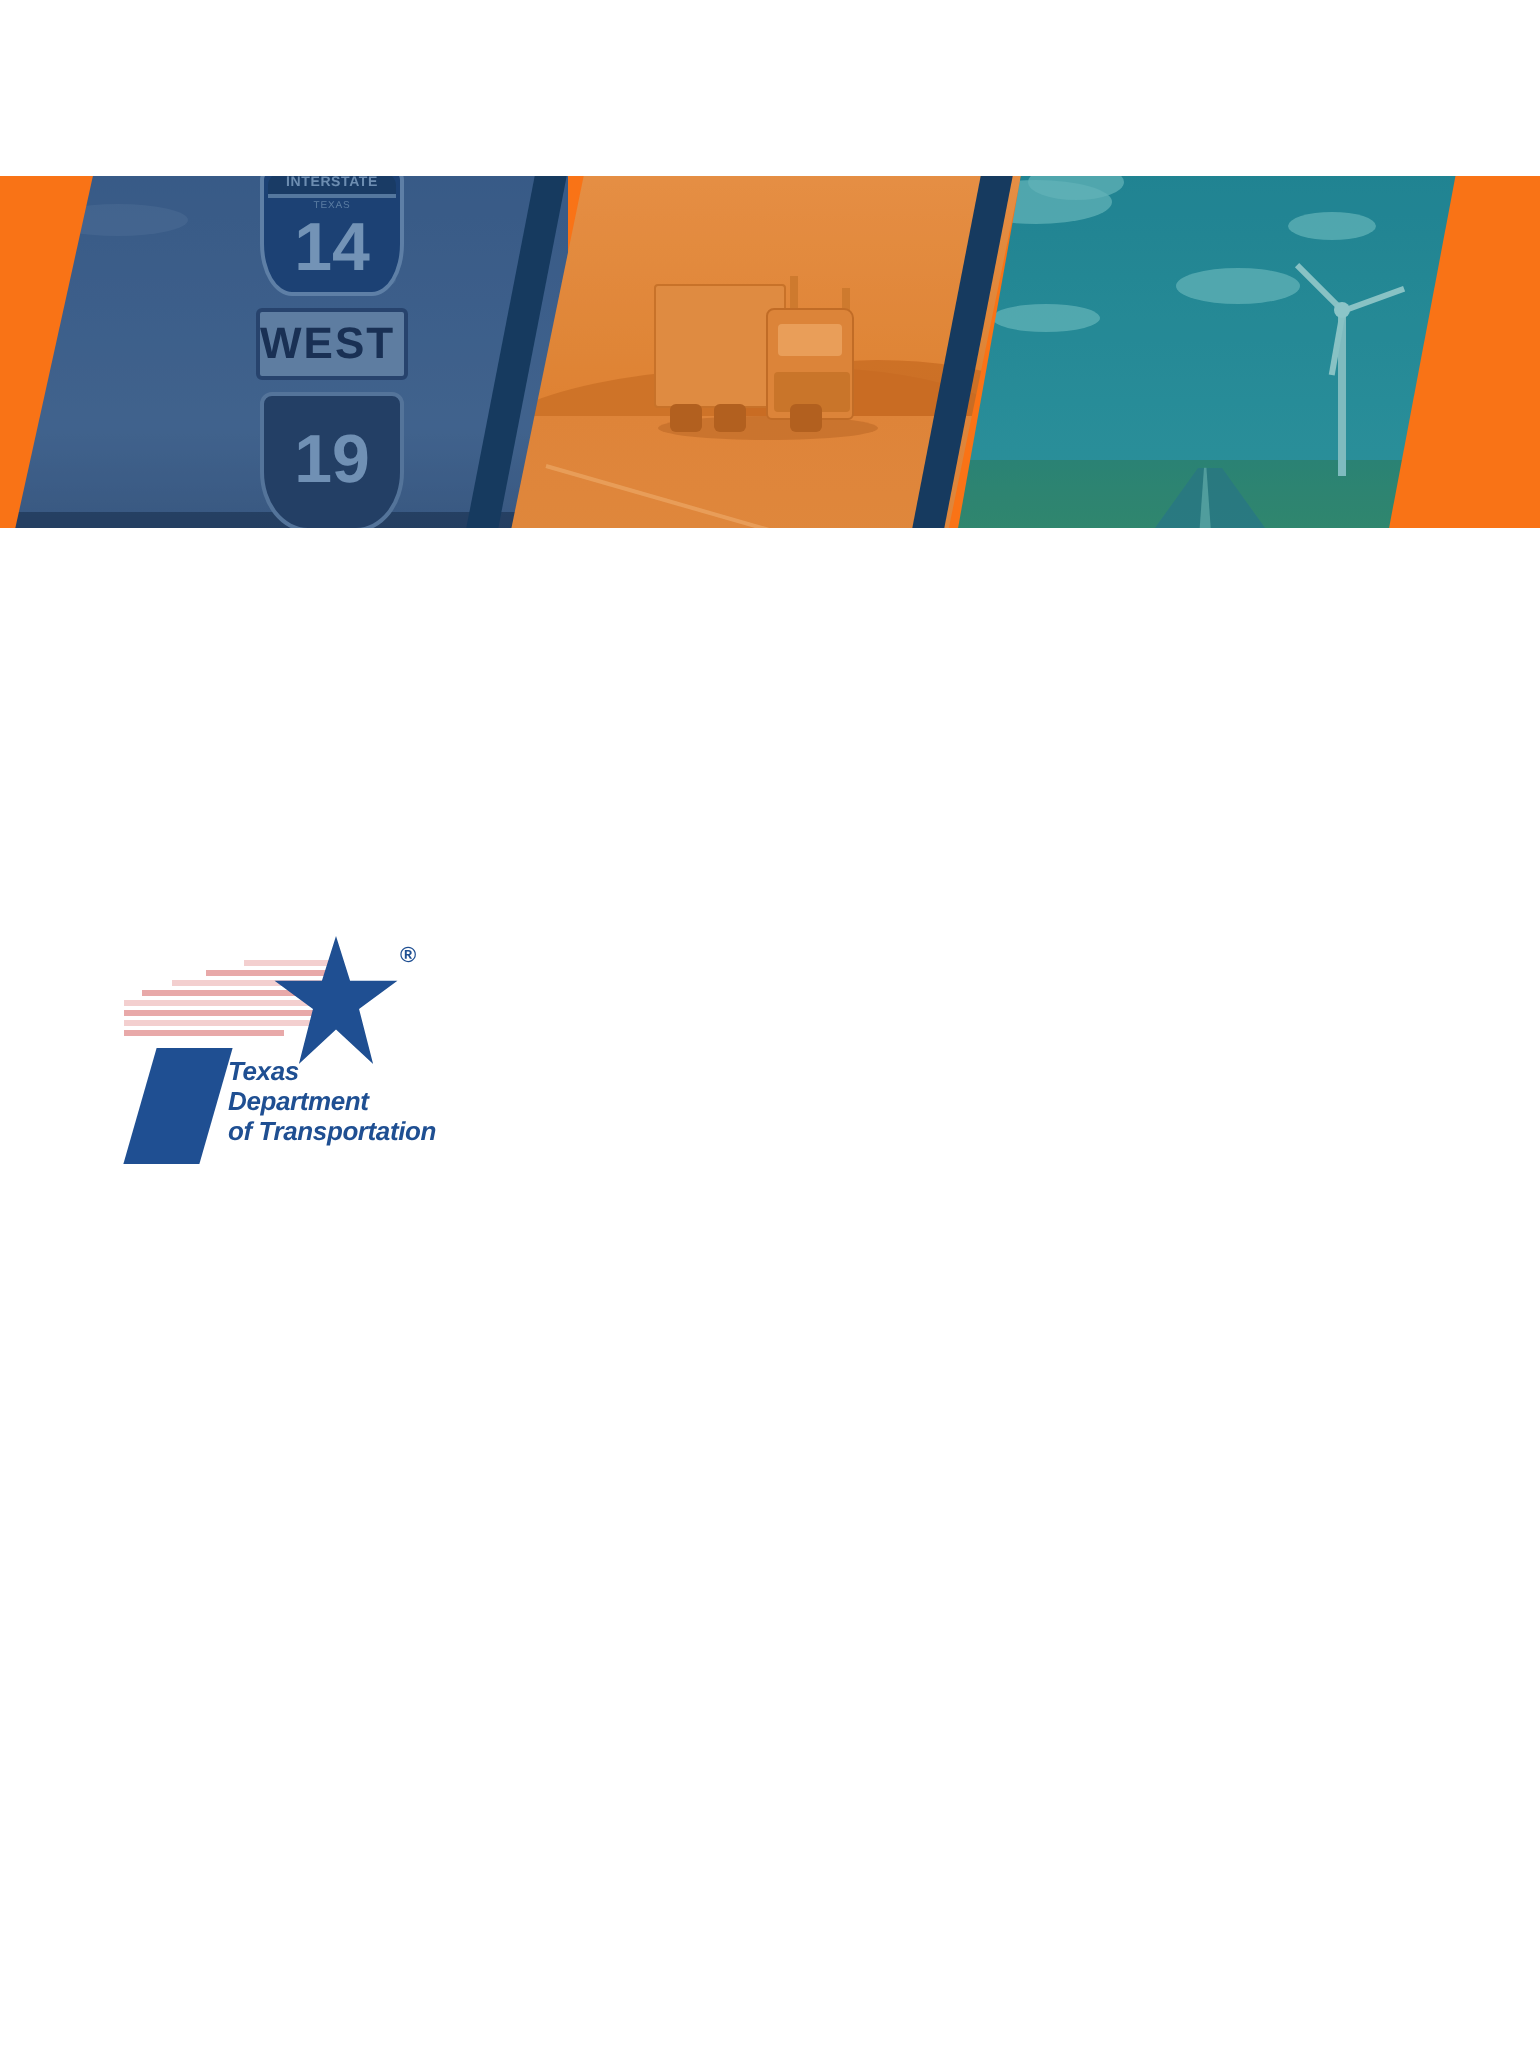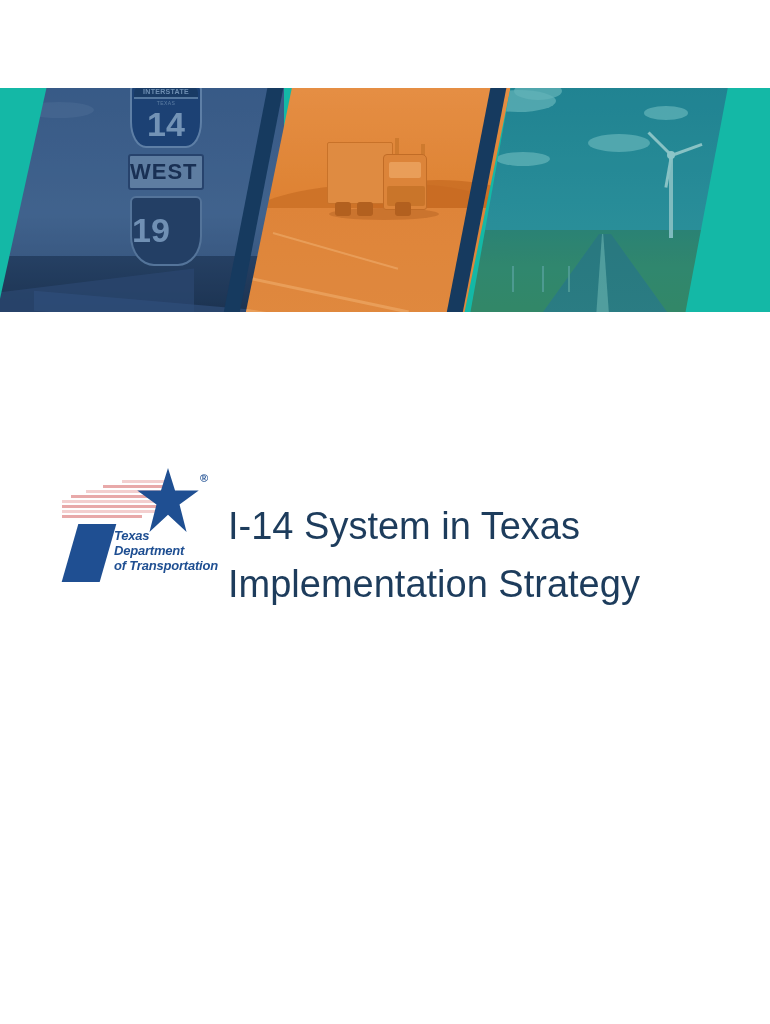--- a/index.html
+++ b/index.html
@@ -16,22 +16,22 @@
     font-family: "Liberation Sans", sans-serif;
     overflow: hidden;
   }
 
   
   .banner {
     position: absolute;
     left: 0;
     top: 88px;
     width: 770px;
-    height: 224px;
-    background: #14b8a6;
+    height: 176px;
+    background: #f97316;
     overflow: hidden;
     padding-left: 20px;
   }
 
   .panel {
     position: absolute;
     top: -12px;
     height: 250px;
     overflow: hidden;
   }
@@ -135,21 +135,21 @@
   .shield-us190 {
     position: absolute; left: 8px; top: 114px;
     width: 72px; height: 70px;
     background: #3b5b80;
     border: 2px solid #8fa9c2;
     border-radius: 6px 6px 24px 24px / 6px 6px 30px 30px;
   }
   .shield-us190 .num {
     position: absolute; left: 0; right: 0; top: 12px;
     font-size: 34px; font-weight: bold; color: #bed2e3;
-    text-align: left; line-height: 40px;
+    text-align: center; line-height: 40px;
   }
   .blue-tint {
     position: absolute; inset: 0;
     background: #3f6d9e;
     mix-blend-mode: multiply;
     opacity: .55;
   }
 
   
   .orange .sky {
@@ -528,20 +528,16 @@
     <div class="star"></div>
     <div class="reg">®</div>
     <div class="slash"></div>
     <div class="logotext">
       <div>Texas</div>
       <div>Department</div>
       <div>of Transportation</div>
     </div>
   </div>
 
-  <h1 class="heading">
-    <span class="line">I-14 System in Texas</span>
-    <span class="line">Implementation Strategy</span>
-  </h1>
 </div>
 
 <div class="subtitle-block">
 </div>
 
 </body></html>

